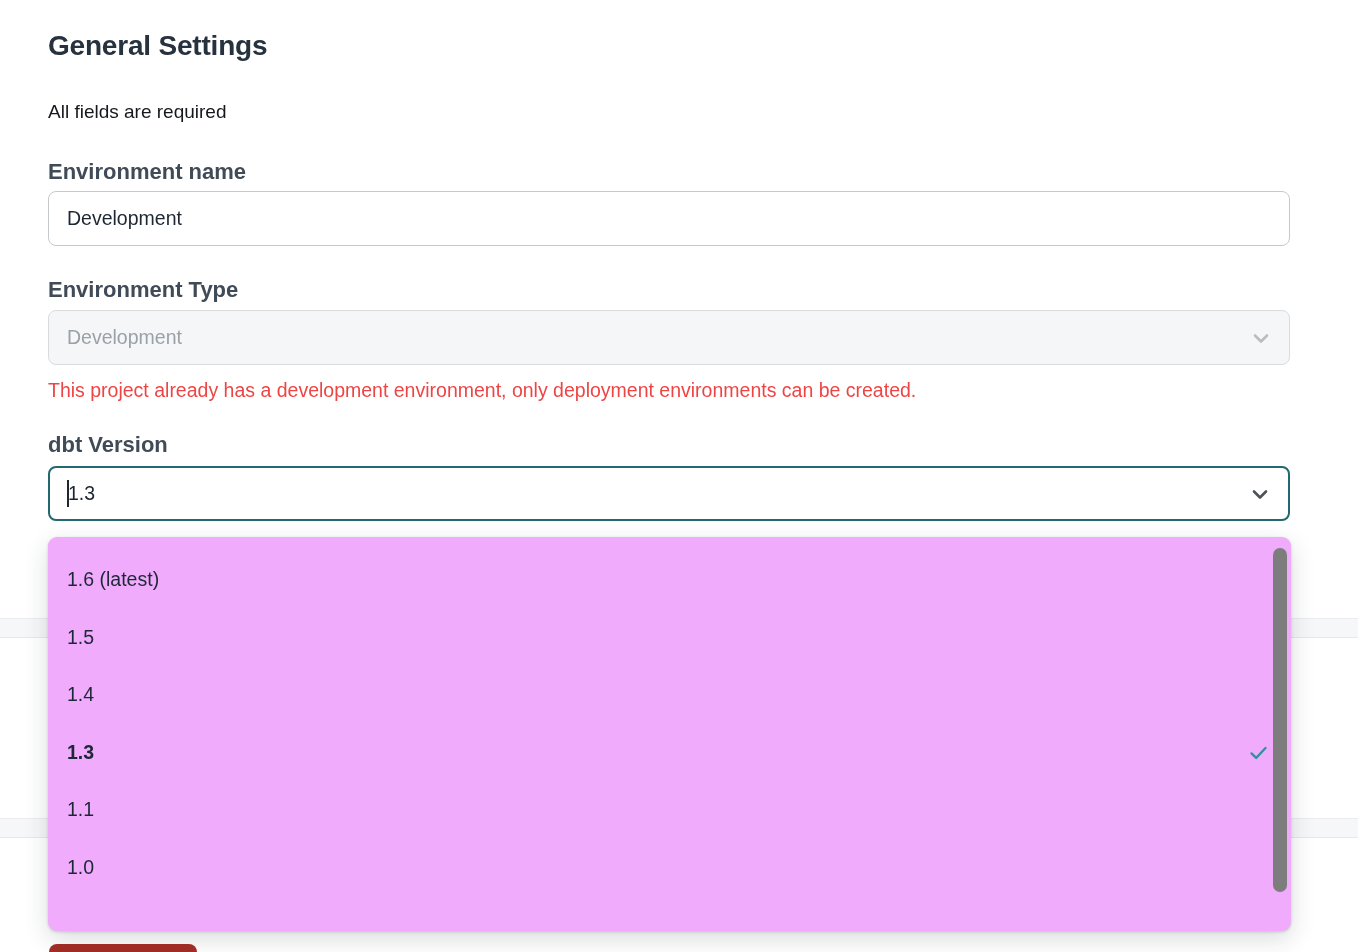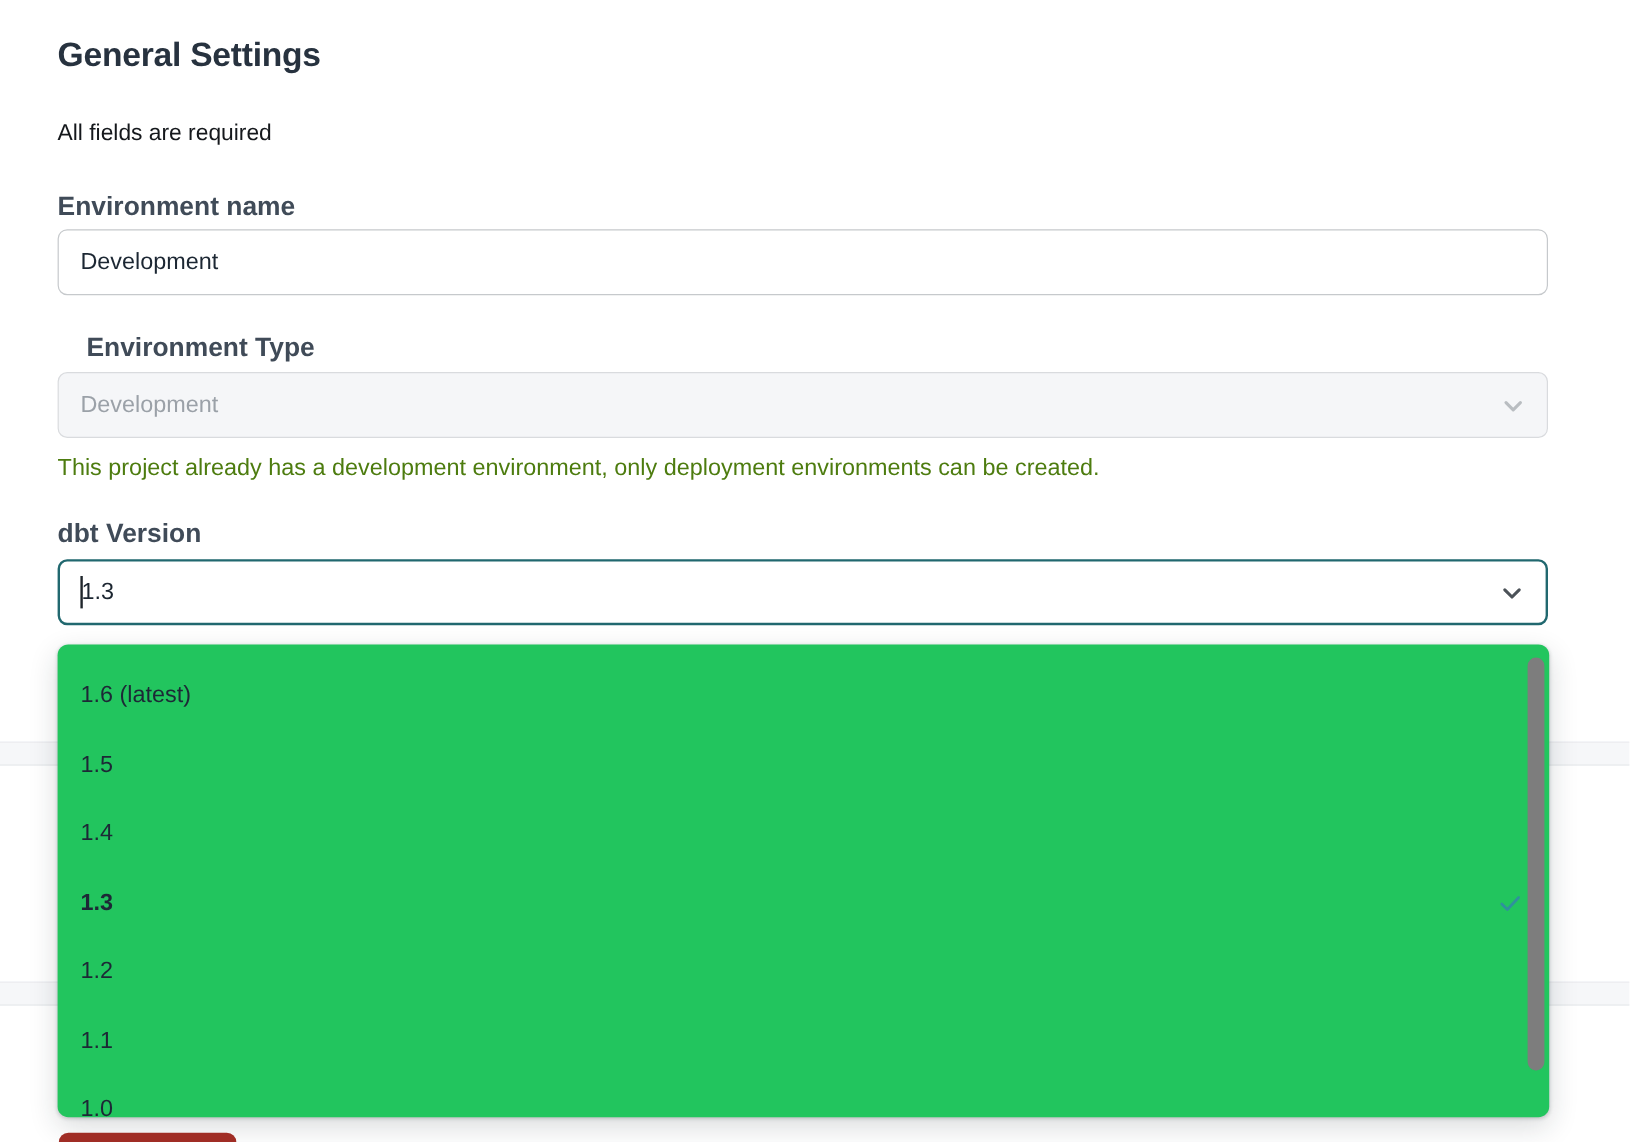--- a/index.html
+++ b/index.html
@@ -12,47 +12,47 @@
           background:#f6f7f9; border-top:1px solid #ececef; border-bottom:1px solid #e7e9ec; }
   .band1 { top:618px; }
   .band2 { top:818px; }
 
   .title { position:absolute; left:48px; top:30px; font-size:28px; font-weight:700;
            color:#27323f; letter-spacing:-0.2px; }
   .subtitle { position:absolute; left:48px; top:101px; font-size:19px; color:#15181c; }
 
   .lbl { position:absolute; left:48px; font-size:22px; font-weight:700; color:#404b58; }
   .lbl-env-name { top:159px; }
-  .lbl-env-type { top:277px;margin-left:24px; }
+  .lbl-env-type { top:277px; }
   .lbl-dbt      { top:432px; }
 
   .field { position:absolute; left:48px; width:1242px; height:55px; border-radius:8px;
            display:flex; align-items:center; font-size:19.5px; }
 
   .env-name-input { top:191px; background:#fff; border:1px solid #c6c9cc;
                     padding:0 18px; color:#1c2733; font-size:19.5px; outline:none;
                     font-family:"Liberation Sans","DejaVu Sans",sans-serif; }
 
   .env-type-select { top:310px; background:#f5f6f8; border:1px solid #d9dbde;
                      padding:0 18px; color:#9ba1a8; }
 
-  .helper { position:absolute; left:48px; top:379px; font-size:19.5px; color:#4d7c0f; }
+  .helper { position:absolute; left:48px; top:379px; font-size:19.5px; color:#ef4444; }
 
   .dbt-version-select { top:466px; background:#fff; border:2px solid #21686f;
                         padding:0 17px; color:#1b2530; cursor:text; }
 
   .chevron { position:absolute; right:16px; top:50%; transform:translateY(-50%); display:flex; }
   .chevron.light { color:#b9bdc1; }
   .chevron.dark  { color:#4c5258; }
 
   .caret { display:inline-block; width:2px; height:27px; background:#20262c; margin-right:-1px; }
 
   
   .dropdown { position:absolute; left:48px; top:537px; width:1243px; height:394px;
-              background:#22c55e; border-radius:9px; overflow:hidden;
+              background:#f0abfc; border-radius:9px; overflow:hidden;
               box-shadow:0 1px 3px rgba(25,35,45,.18), 0 8px 24px rgba(25,35,45,.16); }
   .options { position:absolute; left:0; top:14px; right:0; }
   .option { height:57.5px; display:flex; align-items:center; padding:0 22px 0 19px;
             font-size:19.5px; color:#1d2836; cursor:pointer; }
   .option.selected { font-weight:700; }
   .option .check { margin-left:auto; display:flex; }
 
   .scroll-thumb { position:absolute; right:4px; top:11px; width:14px; height:344px;
                   background:#7d7d7d; border-radius:8px; }
 
@@ -108,23 +108,20 @@
       </div>
       <div class="option selected">
         <span>1.3</span>
         <span class="check">
           <svg width="21" height="21" viewBox="0 0 24 24" fill="none" stroke="#2f919c" stroke-width="2.6" stroke-linecap="round" stroke-linejoin="round">
               <path d="M4 13l5.3 5.2L20 6.8"></path>
             </svg>
         </span>
       </div>
       <div class="option">
-        <span>1.2</span>
-      </div>
-      <div class="option">
         <span>1.1</span>
       </div>
       <div class="option">
         <span>1.0</span>
       </div>
     </div>
     <div class="scroll-thumb"></div>
   </div>
 
   <button class="danger-btn"></button>

